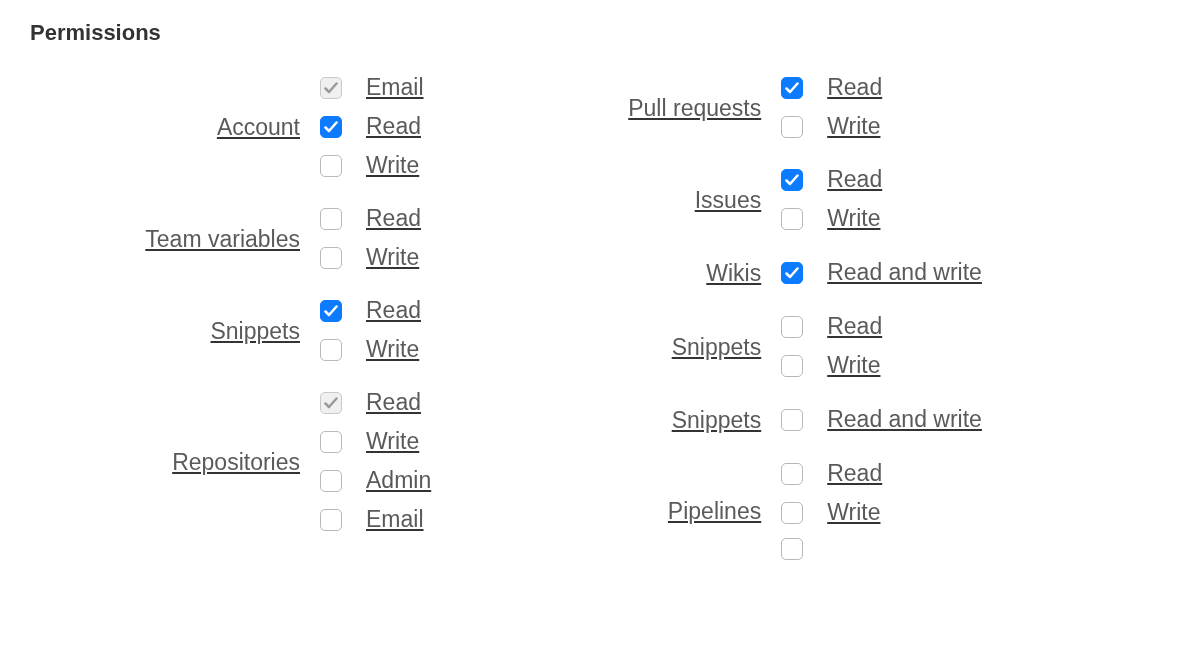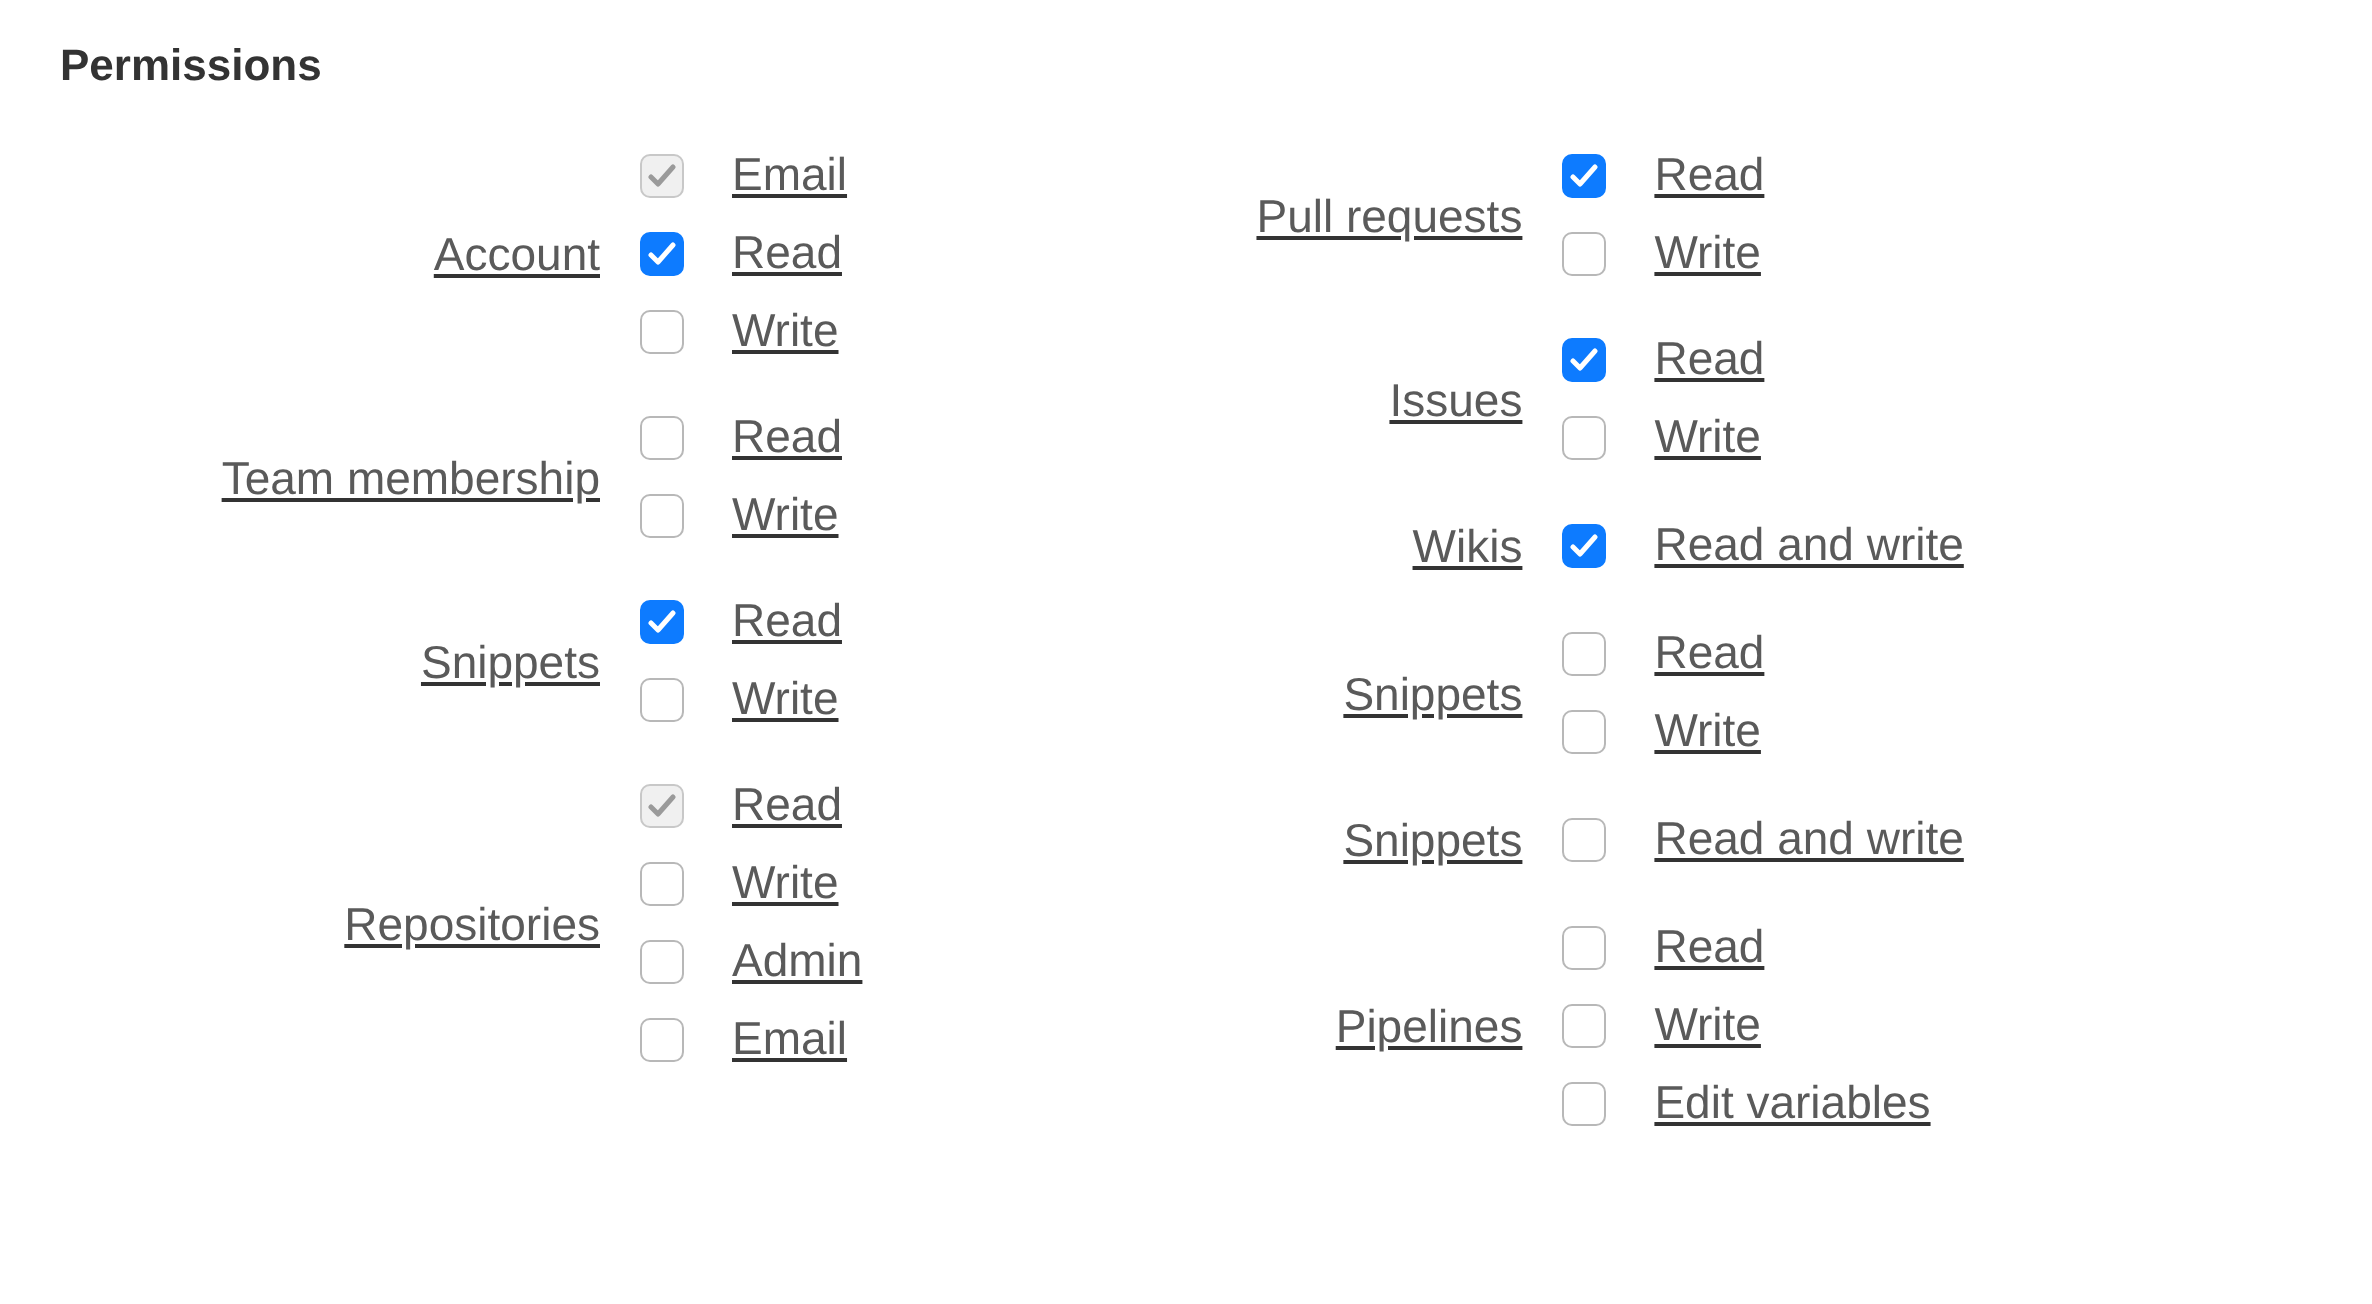--- a/index.html
+++ b/index.html
@@ -111,21 +111,21 @@
           <span class="opt-label">Read</span>
         </div>
         <div class="opt">
           <span class="cb"></span>
           <span class="opt-label">Write</span>
         </div>
       </div>
     </div>
 
     <div class="group">
-      <div class="group-label">Team membership</div>
+      <div class="group-label">Team variables</div>
       <div class="options">
         <div class="opt">
           <span class="cb"></span>
           <span class="opt-label">Read</span>
         </div>
         <div class="opt">
           <span class="cb"></span>
           <span class="opt-label">Write</span>
         </div>
       </div>
@@ -259,20 +259,19 @@
         <div class="opt">
           <span class="cb"></span>
           <span class="opt-label">Read</span>
         </div>
         <div class="opt">
           <span class="cb"></span>
           <span class="opt-label">Write</span>
         </div>
         <div class="opt">
           <span class="cb"></span>
-          <span class="opt-label">Edit variables</span>
         </div>
       </div>
     </div>
 
   </div>
 
 </div>
 
 </body></html>

